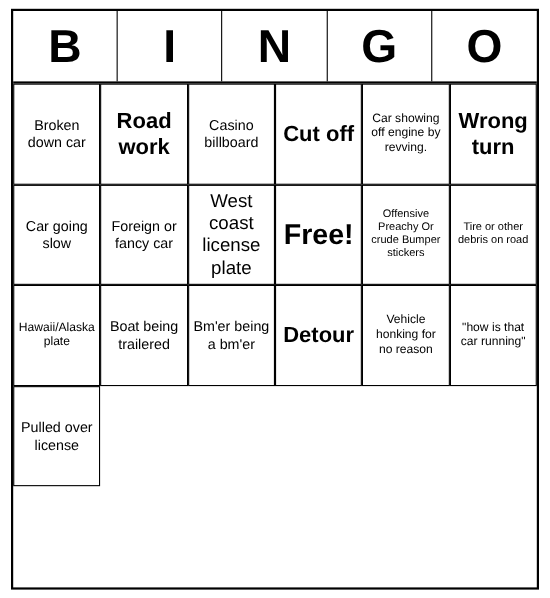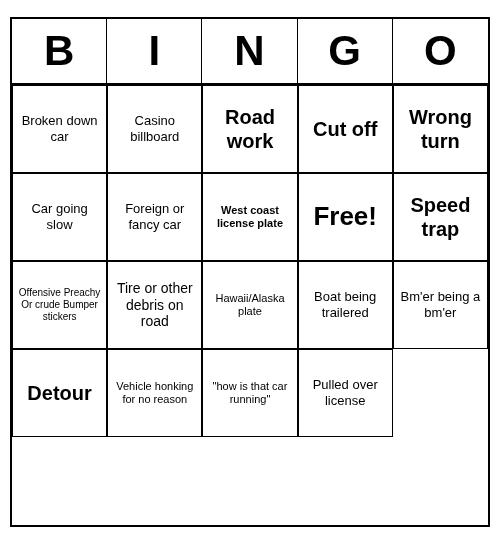--- a/index.html
+++ b/index.html
@@ -26,21 +26,21 @@
       font-size: 42px;
       font-weight: bold;
       padding: 8px 0;
       border-right: 1px solid #000;
     }
     .bingo-letter:last-child {
       border-right: none;
     }
     .bingo-grid {
       display: grid;
-      grid-template-columns: repeat(5, 1fr);
+      grid-template-columns: repeat(6, 1fr);
       grid-template-rows: repeat(5, 1fr);
     }
     .bingo-cell {
       border: 1px solid #000;
       min-height: 88px;
       display: flex;
       align-items: center;
       justify-content: center;
       text-align: center;
       padding: 4px;
@@ -66,31 +66,31 @@
 <div class="bingo-card">
   <div class="bingo-header">
   <div class="bingo-letter">B</div>
       <div class="bingo-letter">I</div>
       <div class="bingo-letter">N</div>
       <div class="bingo-letter">G</div>
       <div class="bingo-letter">O</div>
     </div>
   <div class="bingo-grid">
   <div class="bingo-cell">Broken down car</div>
+      <div class="bingo-cell large-text">Road work</div>
       <div class="bingo-cell">Casino billboard</div>
-      <div class="bingo-cell large-text">Road work</div>
       <div class="bingo-cell large-text">Cut off</div>
+      <div class="bingo-cell" style="font-size: 11px;">Car showing off engine by revving.</div>
       <div class="bingo-cell large-text">Wrong turn</div>
       <div class="bingo-cell">Car going slow</div>
       <div class="bingo-cell">Foreign or fancy car</div>
-      <div class="bingo-cell" style="font-size: 11px; font-weight: bold;">West coast license plate</div>
+      <div class="bingo-cell" style="font-size: 17px;">West coast license plate</div>
       <div class="bingo-cell free">Free!</div>
-      <div class="bingo-cell large-text">Speed trap</div>
       <div class="bingo-cell" style="font-size: 10px;">Offensive Preachy Or crude Bumper stickers</div>
-      <div class="bingo-cell" style="font-size: 14px;">Tire or other debris on road</div>
+      <div class="bingo-cell" style="font-size: 10px;">Tire or other debris on road</div>
       <div class="bingo-cell" style="font-size: 11px;">Hawaii/Alaska plate</div>
       <div class="bingo-cell">Boat being trailered</div>
       <div class="bingo-cell">Bm'er being a bm'er</div>
       <div class="bingo-cell large-text">Detour</div>
       <div class="bingo-cell" style="font-size: 11px;">Vehicle honking for no reason</div>
       <div class="bingo-cell" style="font-size: 11px;">"how is that car running"</div>
       <div class="bingo-cell">Pulled over license</div>
     </div>
 </div>
 

